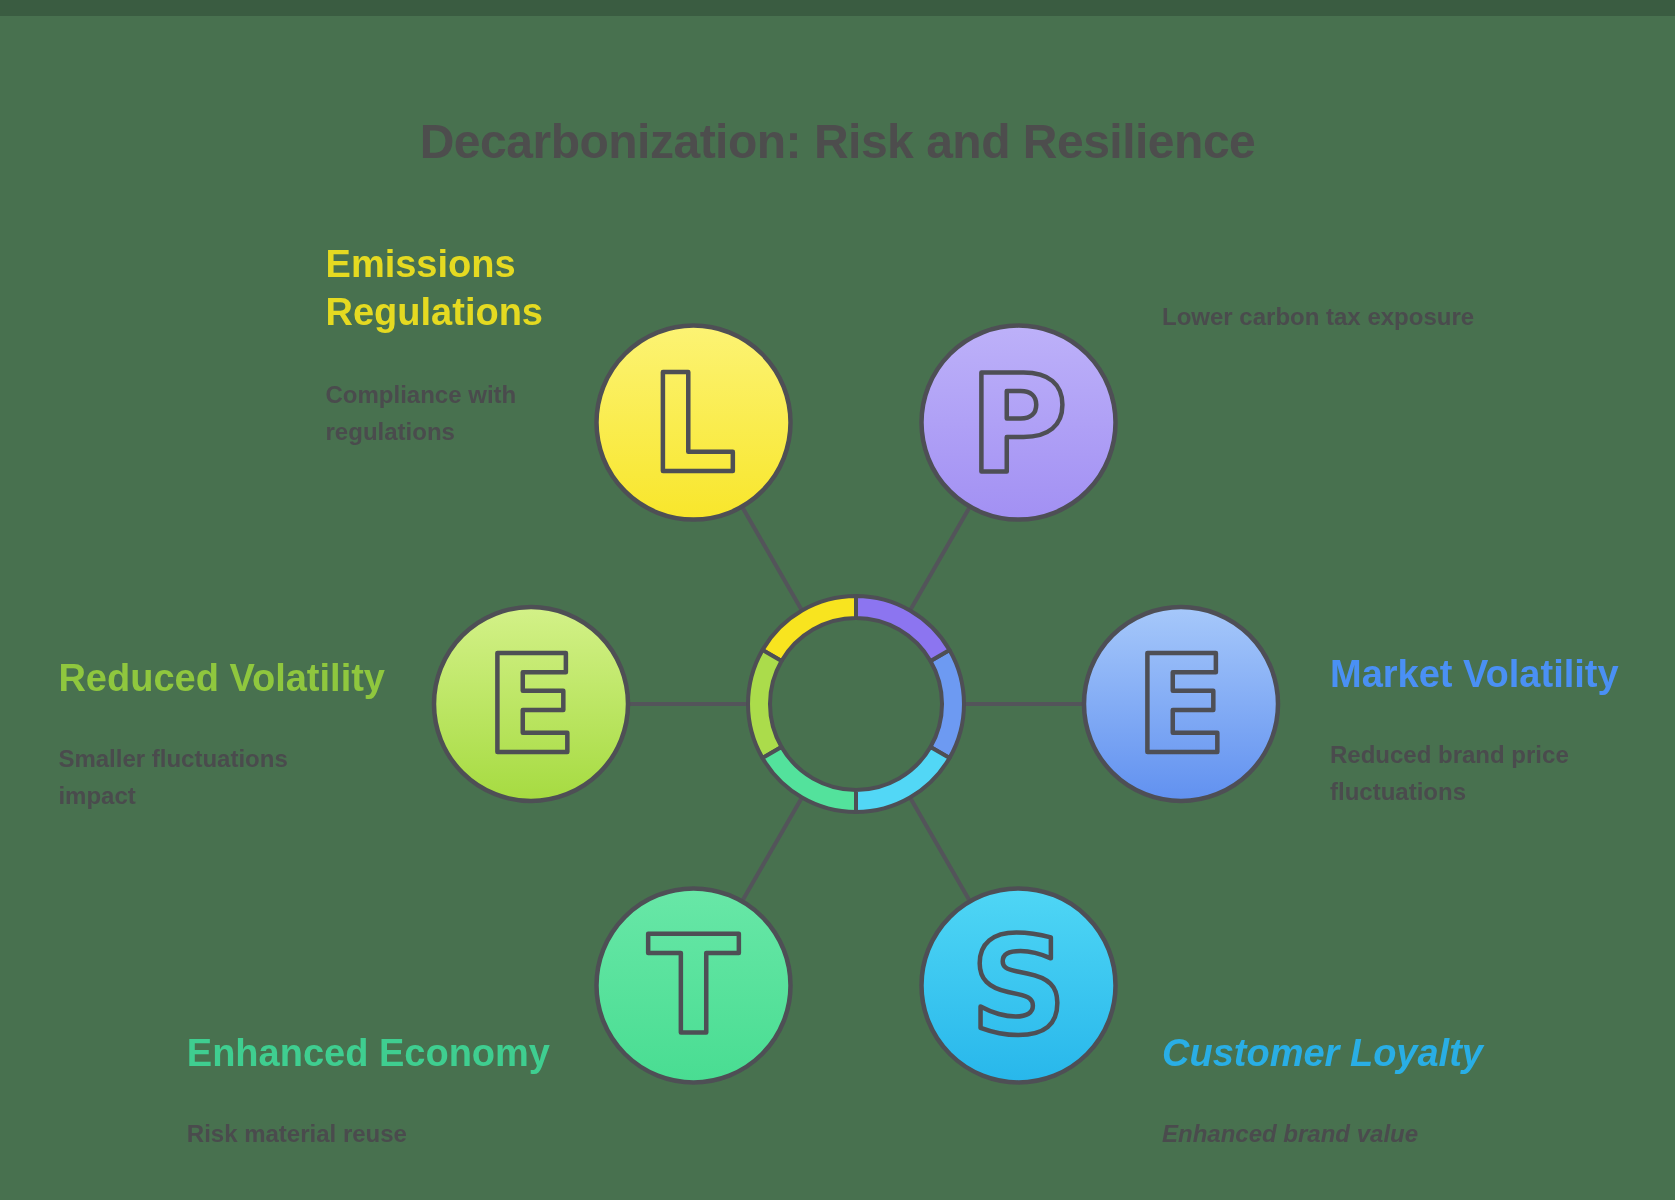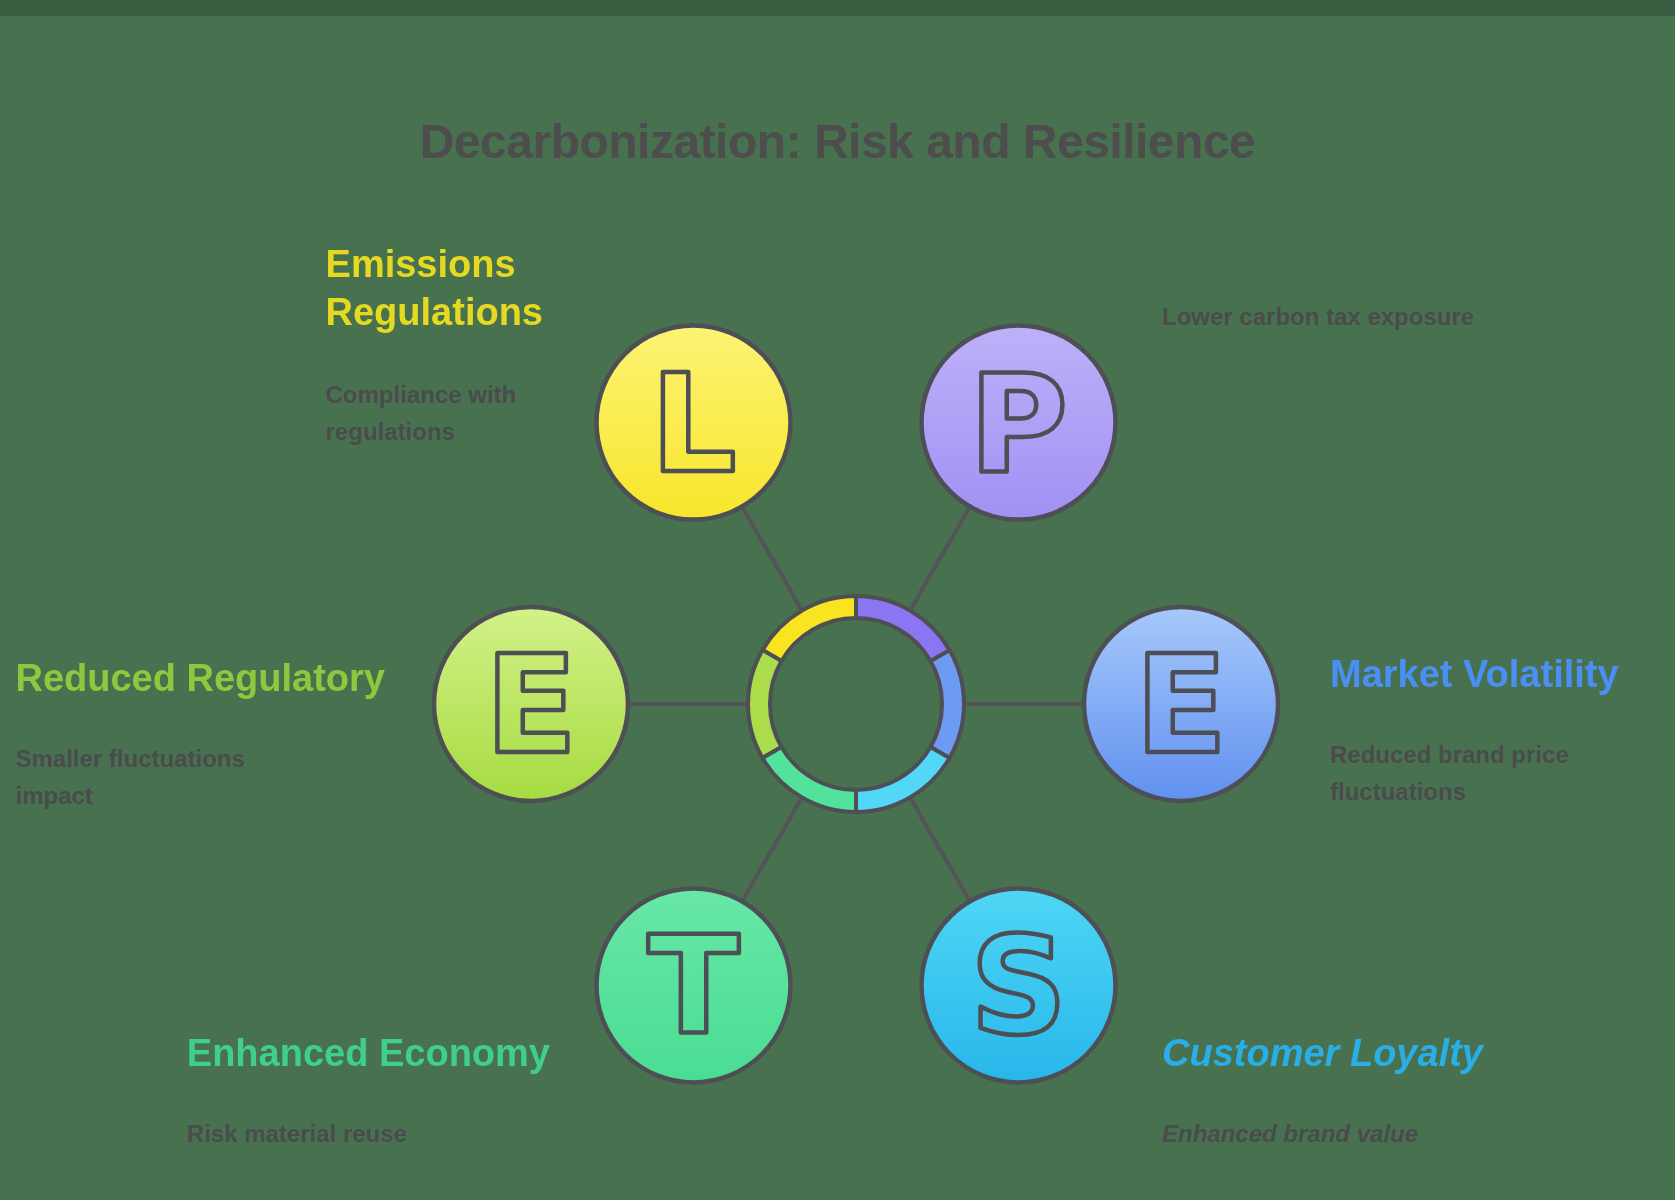--- a/index.html
+++ b/index.html
@@ -148,21 +148,21 @@
 Regulations</span>
     <span class="caption">Compliance with
 regulations</span>
   </div>
 
   <div class="label-block block-tr align-left">
     <span class="caption">Lower carbon tax exposure</span>
   </div>
 
   <div class="label-block block-l align-right">
-    <span class="headline" style="color:#8fc73e;">Reduced Regulatory</span>
+    <span class="headline" style="color:#8fc73e;">Reduced Volatility</span>
     <span class="caption">Smaller fluctuations
 impact</span>
   </div>
 
   <div class="label-block block-r align-left">
     <span class="headline" style="color:#4a90f4;">Market Volatility</span>
     <span class="caption">Reduced brand price
 fluctuations</span>
   </div>
 

